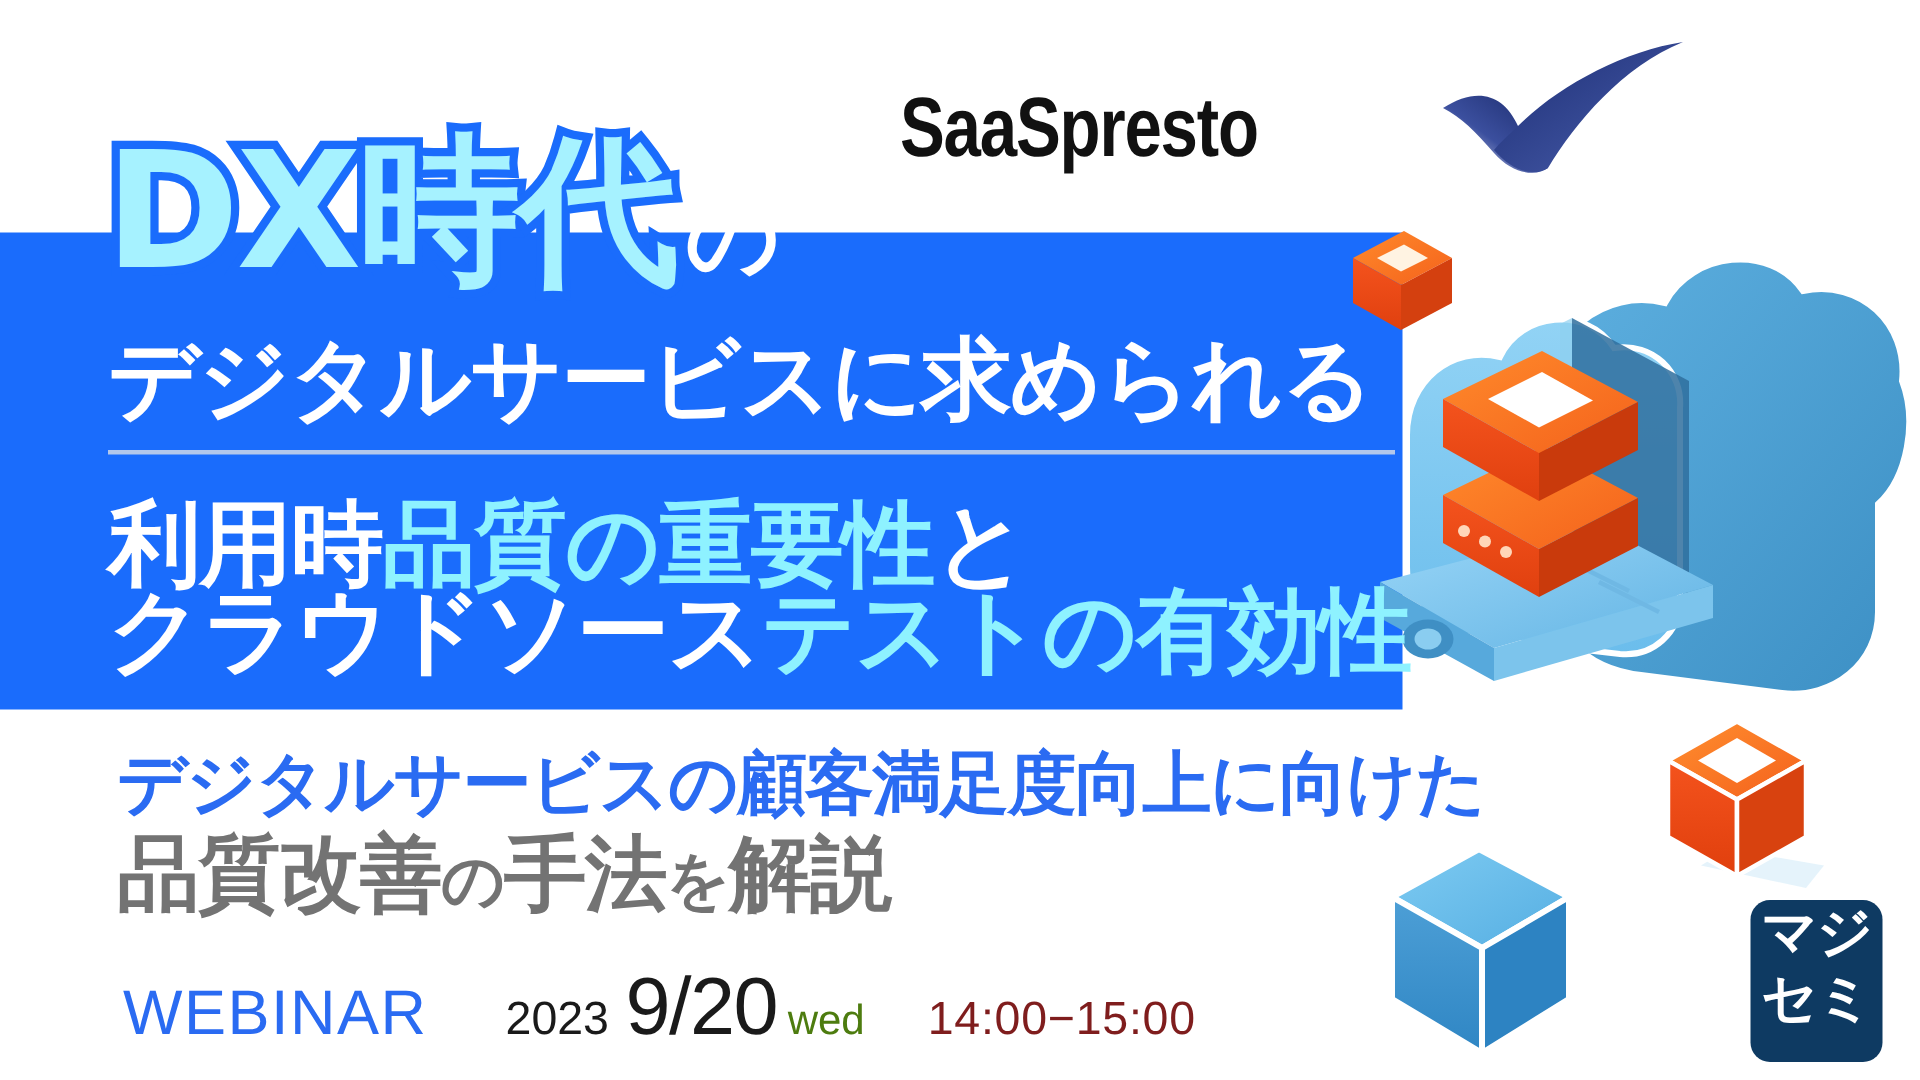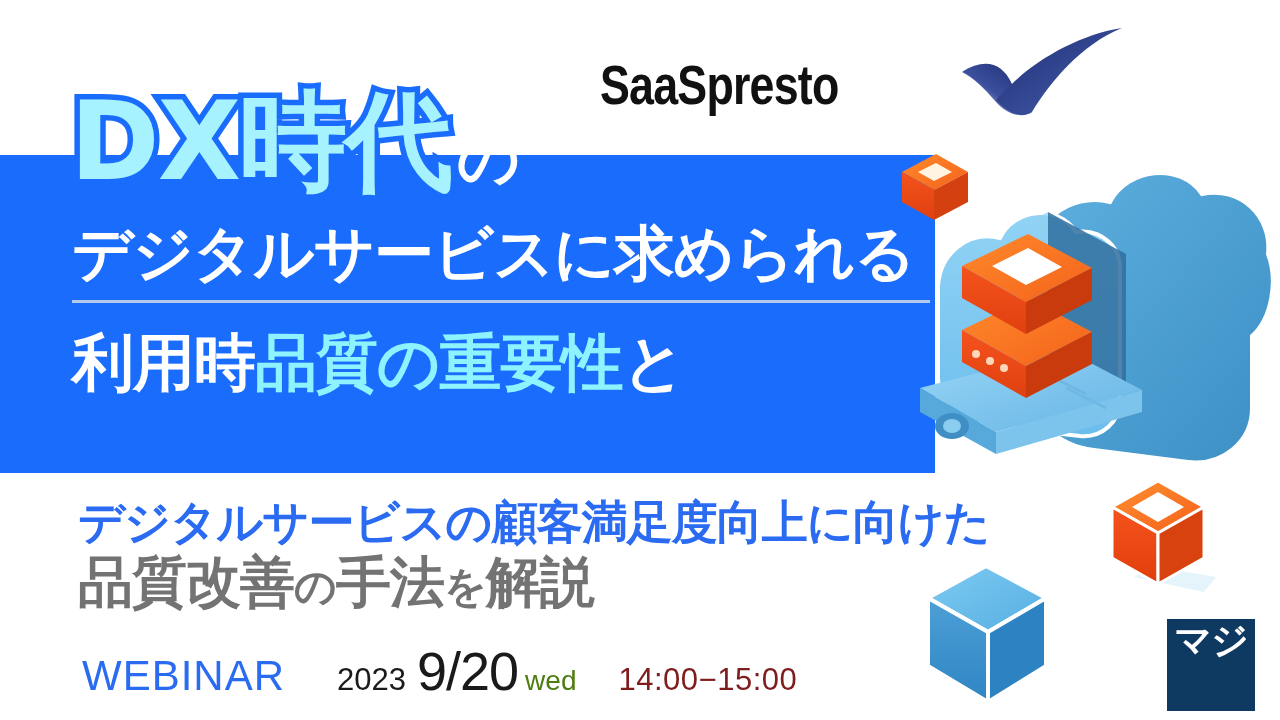--- a/index.html
+++ b/index.html
@@ -107,22 +107,23 @@
     font-size:42px;font-weight:400;color:#2a6bf2;
     letter-spacing:1px;
   }
   .yr{display:inline-block;margin-left:52px;font-size:31px;color:#1a1a1a;letter-spacing:0px;}
   .md{display:inline-block;margin-left:11px;font-size:54px;color:#1a1a1a;letter-spacing:-1px;font-weight:400;}
   .dow{display:inline-block;margin-left:7px;font-size:28px;color:#4d7c0f;}
   .time{display:inline-block;margin-left:42px;font-size:31px;color:#7f1d1d;letter-spacing:0.5px;}
 
   
   .badge-majiseni{
-    position:absolute;left:1167px;top:619px;width:88px;height:92px;
+    position:absolute;left:1167px;top:600px;width:88px;height:108px;
     background:#0e3a62;
+    border-radius:13px;
   }
   .badge-majiseni span{
     display:block;color:#ffffff;font-weight:700;
     font-size:37px;line-height:44px;text-align:center;letter-spacing:-1px;
     font-family:"DejaVu Sans","Liberation Sans",sans-serif;
   }
 
   
   .illo{position:absolute;left:880px;top:150px;width:400px;height:340px;}
   .illo-cubes{position:absolute;left:920px;top:470px;width:360px;height:250px;}
@@ -278,28 +279,32 @@
     </div>
 
     <div class="line2">デジタルサービスに求められる</div>
 
     <div class="rule"></div>
 
     <div class="line3">
       <span>利用時</span><span class="hl">品質の重要性</span><span>と</span>
     </div>
 
+    <div class="line4">
+      <span>クラウドソース</span><span class="hl">テストの有効性</span>
+    </div>
   </div>
 
   <div class="sub1">デジタルサービスの顧客満足度向上に向けた</div>
   <div class="sub2">
     <span>品質改善</span><span class="sm">の</span><span>手法</span><span class="sm">を</span><span>解説</span>
   </div>
 
   <div class="webinar-row">
     <span class="webinar-label">WEBINAR</span><span class="yr">2023</span><span class="md">9/20</span><span class="dow">wed</span><span class="time">14:00−15:00</span>
   </div>
 
   <div class="badge-majiseni">
     <span>マジ</span>
+    <span>セミ</span>
   </div>
 
 </div>
 
 </body></html>

